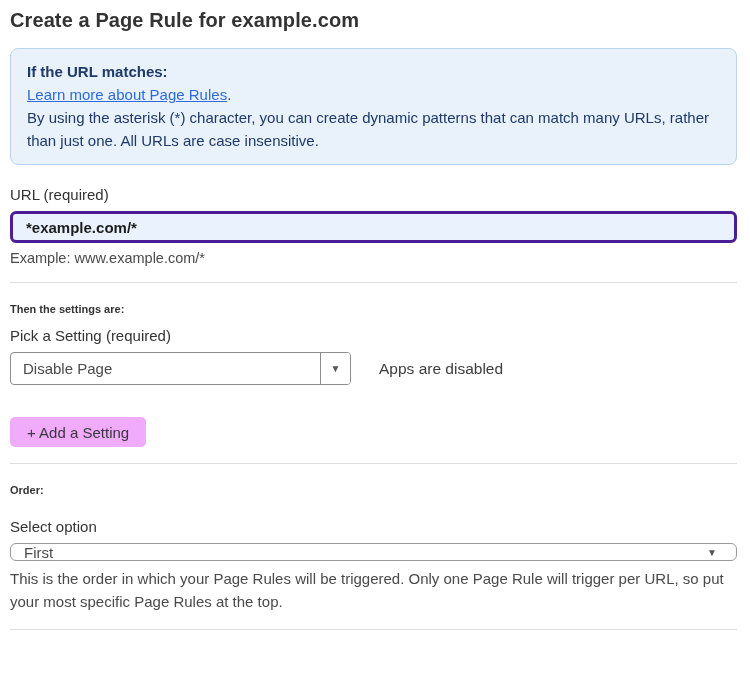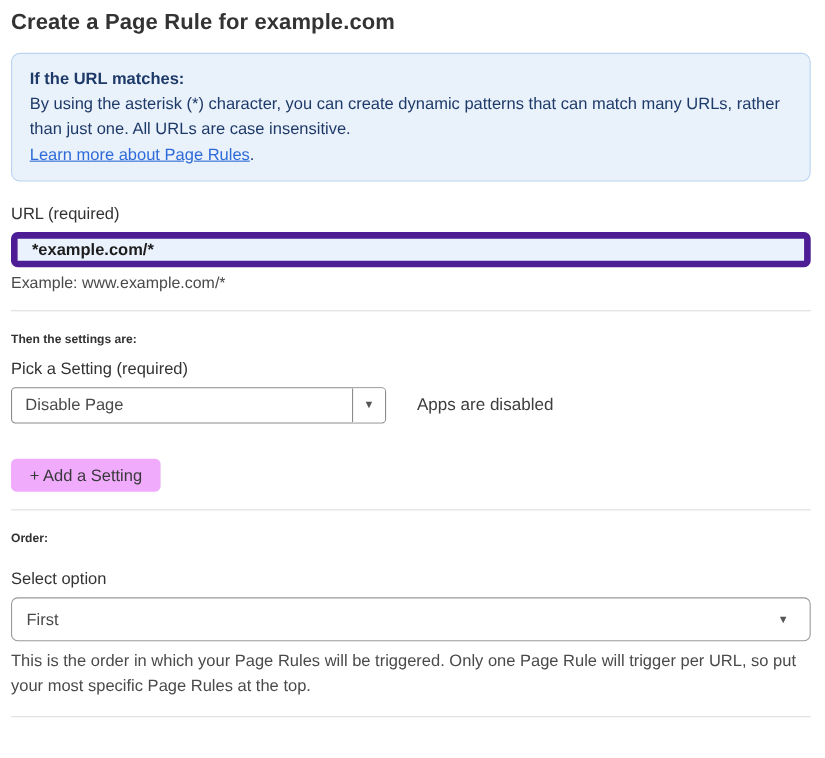--- a/index.html
+++ b/index.html
@@ -41,21 +41,21 @@
     font-size: 15px;
     color: #333333;
     margin-bottom: 8px;
     display: block;
   }
   
   .url-input {
     width: 100%;
     height: 32px;
     background: #e9f2fd;
-    border: 6px solid #4c1d95;
+    border: 3px solid #4c1d95;
     border-radius: 6px;
     padding: 0 13px;
     font-family: "Liberation Sans", sans-serif;
     font-size: 15px;
     font-weight: 600;
     color: #1d1d1d;
     outline: none;
   }
   .field-hint {
     font-size: 14.5px;
@@ -126,21 +126,21 @@
   }
   .btn-gray {
     background: #f0abfc;
     color: #38393b;
   }
   .add-setting-btn { margin-top: 32px; }
   
   .order-label { margin-top: 22px; }
   .select-full {
     width: 100%;
-    height: 40px;
+    height: 18px;
     background: #ffffff;
     border: 1px solid #999999;
     border-radius: 6px;
     display: flex;
     align-items: center;
     padding: 0 13px;
     cursor: pointer;
   }
   .select-full .select-value {
     flex: 1;
@@ -161,22 +161,22 @@
 </style>
 </head>
 <body>
 
 
 
 <h1 class="page-title">Create a Page Rule for example.com</h1>
 
 <div class="info-box">
   <div class="info-heading">If the URL matches:</div>
+  <div><a>Learn more about Page Rules</a><span>.</span></div>
   <div>By using the asterisk (*) character, you can create dynamic patterns that can match many URLs, rather than just one. All URLs are case insensitive.</div>
-  <div><a>Learn more about Page Rules</a><span>.</span></div>
 </div>
 
 <label class="field-label">URL (required)</label>
 <input class="url-input" type="text" value="*example.com/*" style="">
 <div class="field-hint">Example: www.example.com/*</div>
 
 <hr class="divider">
 
 <h2 class="section-heading">Then the settings are:</h2>
 

